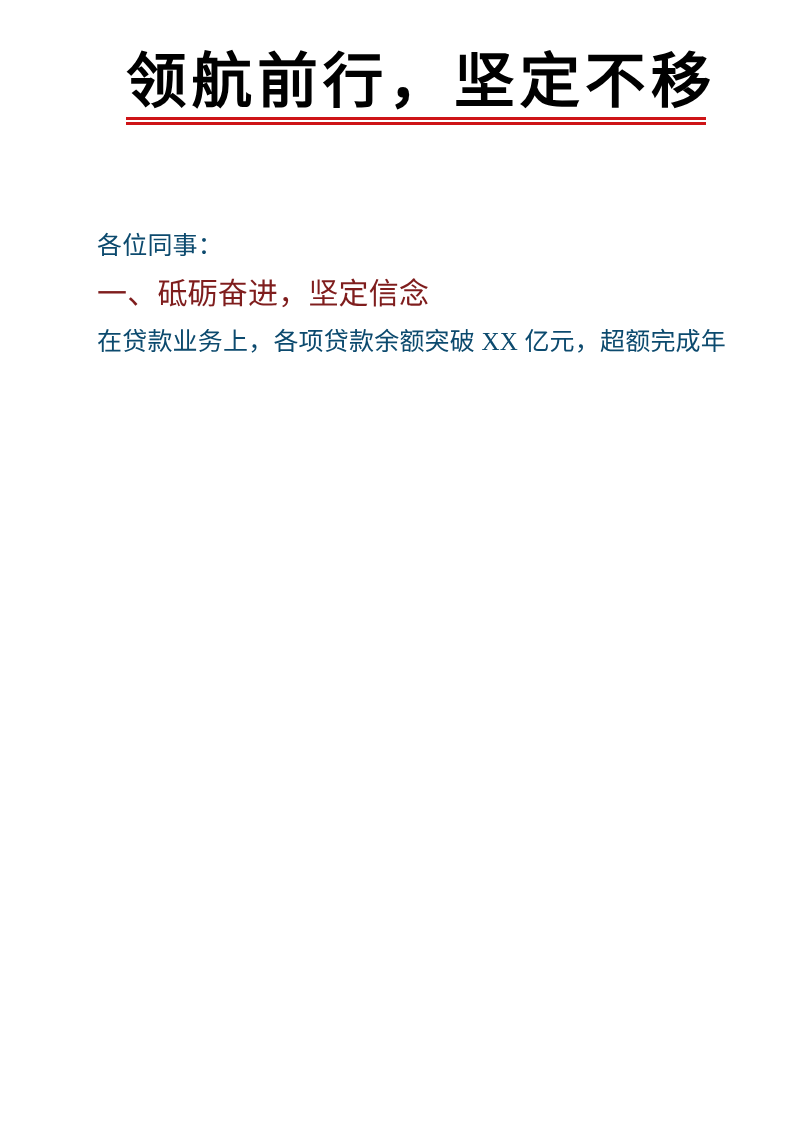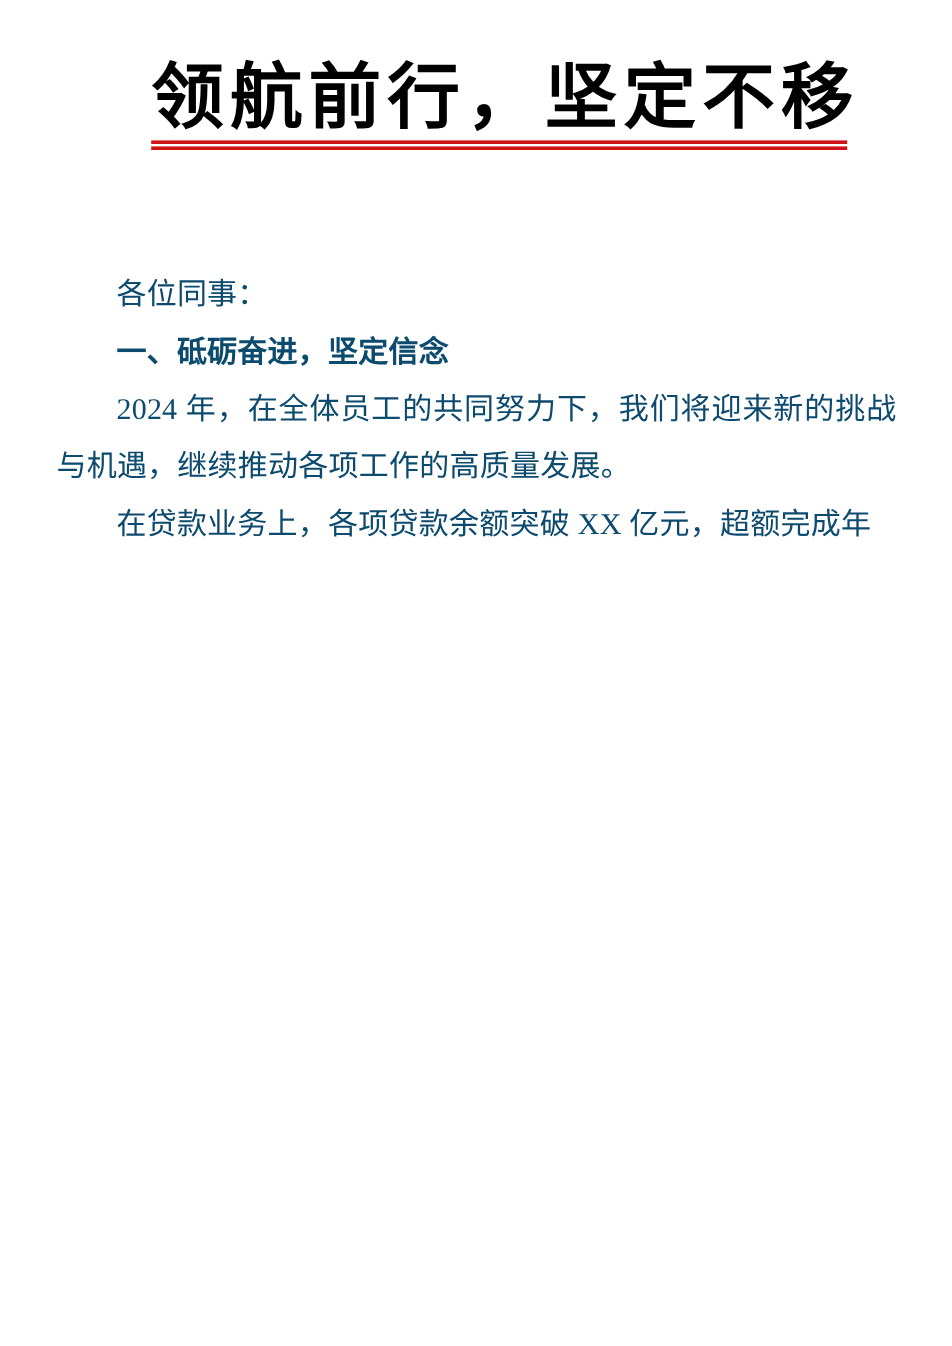--- a/index.html
+++ b/index.html
@@ -93,26 +93,26 @@
     text-justify: inter-ideograph;
     letter-spacing: 0.2px;
     color: #0c4a6e;
   }
 
   p.para.no-indent { text-indent: 50px; }
 
   p.heading,
   p.subheading {
     font-family: "Liberation Sans", "DejaVu Sans", sans-serif;
-    font-weight: 700;
-    font-size: 25px;
+    font-weight: 400;
+    font-size: 30px;
     line-height: 48px;
     text-indent: 50px;
     letter-spacing: 0.2px;
-    color: #0c4a6e;
+    color: #7f1d1d;
   }
 </style>
 <style>.title-rule::before,.title-rule::after{background:#ce1417;}</style></head>
 <body>
 
 <div class="page">
 
   <div class="doc-title">
     <div class="title-line">
       <span class="title-text">领航前行，坚定不移</span>
@@ -120,21 +120,20 @@
     </div>
   </div>
 
   <div class="body-block">
 
     <p class="para no-indent">各位同事：</p>
 
 
     <p class="heading">一、砥砺奋进，坚定信念</p>
 
-    <p class="para">2024 年，在全体员工的共同努力下，我们将迎来新的挑战与机遇，继续推动各项工作的高质量发展。</p>
 
 
 
     <p class="para">在贷款业务上，各项贷款余额突破 XX 亿元，超额完成年</p>
 
   </div>
 
 </div>
 
 </body></html>

